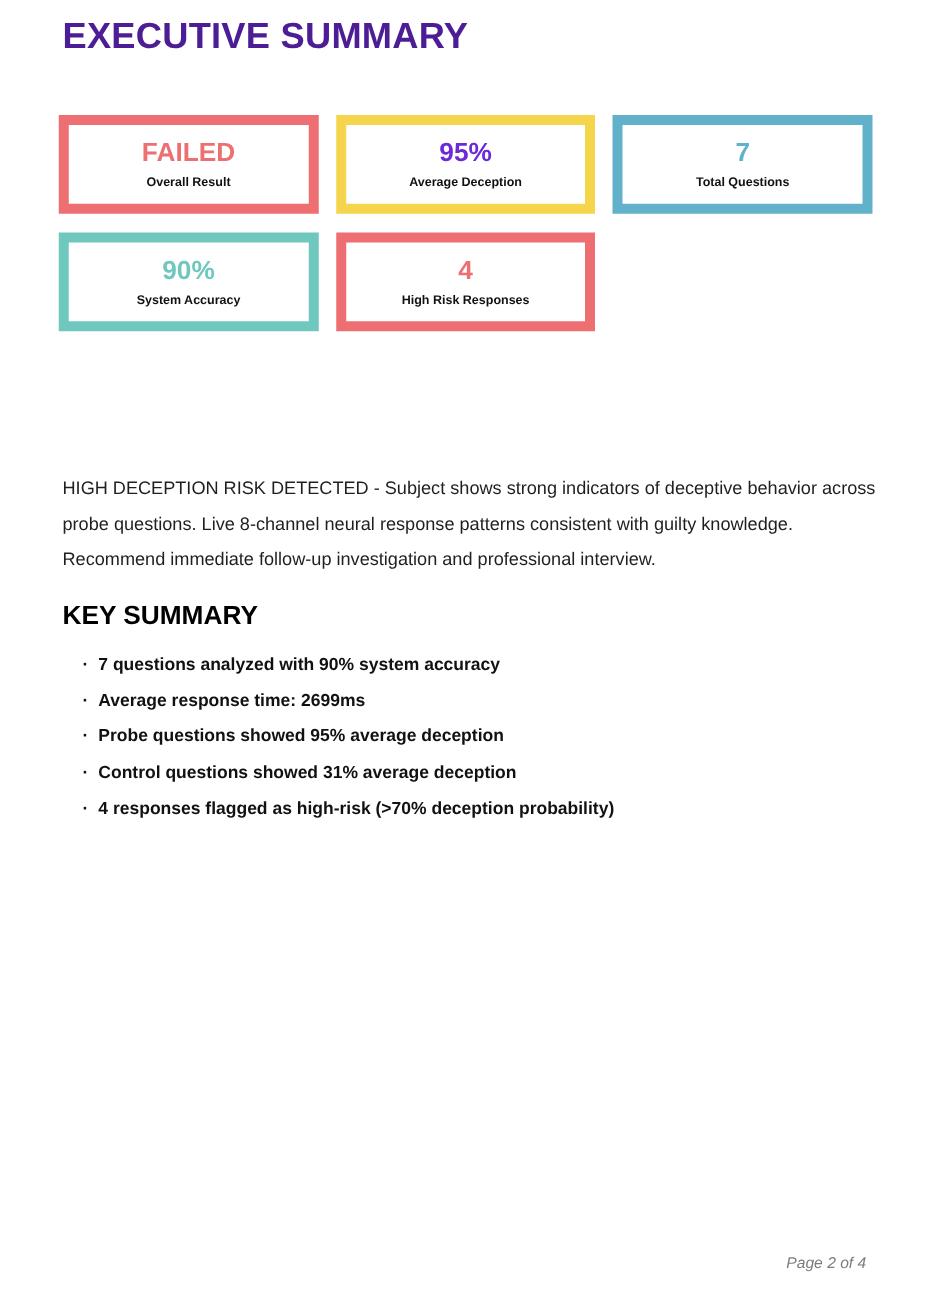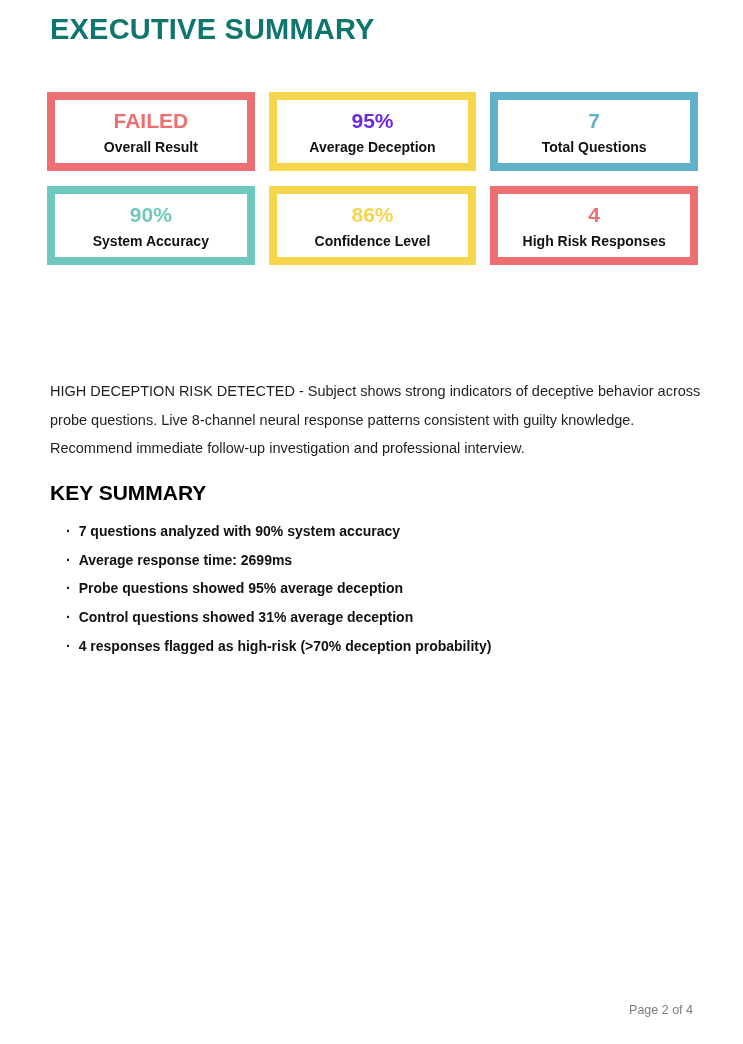--- a/index.html
+++ b/index.html
@@ -11,21 +11,21 @@
     height: 1044px;
     background: #ffffff;
     overflow: hidden;
   }
   .page-title {
     position: absolute;
     left: 50px;
     top: 13px;
     font-size: 29px;
     font-weight: bold;
-    color: #0f766e;
+    color: #4c1d95;
     letter-spacing: 0.2px;
   }
   .cards {
     position: absolute;
     left: 47px;
     top: 92px;
     width: 651px;
     display: grid;
     grid-template-columns: repeat(3, 1fr);
     column-gap: 14px;
@@ -41,21 +41,21 @@
     justify-content: center;
     gap: 9px;
     text-align: center;
   }
   .card-value {
     font-size: 21px;
     font-weight: bold;
     line-height: 1;
   }
   .card-label {
-    font-size: 14px;
+    font-size: 10px;
     font-weight: bold;
     color: #111111;
     line-height: 1;
     text-align: center;
   }
   .section-heading {
     position: absolute;
     left: 50px;
     font-size: 21px;
     font-weight: bold;
@@ -88,20 +88,21 @@
   .bullet-dot {
     display: inline-block;
     margin-right: 8px;
   }
   .page-footer {
     position: absolute;
     right: 50px;
     top: 1003px;
     font-size: 12.5px;
     color: #7d7d7d;
+    font-style: italic;
   }
 </style>
 </head>
 <body>
 
 <div class="page">
 
   <h1 class="page-title">EXECUTIVE SUMMARY</h1>
 
   <div class="cards">
@@ -114,24 +115,20 @@
       <div class="card-label">Average Deception</div>
     </div>
     <div class="card" style="border-color: rgb(97, 177, 203);">
       <div class="card-value" style="color: rgb(97, 177, 203);">7</div>
       <div class="card-label">Total Questions</div>
     </div>
     <div class="card" style="border-color: rgb(111, 200, 189);">
       <div class="card-value" style="color: rgb(111, 200, 189);">90%</div>
       <div class="card-label">System Accuracy</div>
     </div>
-    <div class="card" style="border-color: rgb(245, 213, 75);">
-      <div class="card-value" style="color: rgb(245, 213, 75);">86%</div>
-      <div class="card-label">Confidence Level</div>
-    </div>
     <div class="card" style="border-color: rgb(237, 111, 114);">
       <div class="card-value" style="color: rgb(237, 111, 114);">4</div>
       <div class="card-label">High Risk Responses</div>
     </div>
   </div>
 
 
   <p class="assessment-body">HIGH DECEPTION RISK DETECTED - Subject shows strong indicators of deceptive behavior across probe questions. Live 8-channel neural response patterns consistent with guilty knowledge. Recommend immediate follow-up investigation and professional interview.</p>
 
   <h2 class="section-heading heading-findings">KEY SUMMARY</h2>

